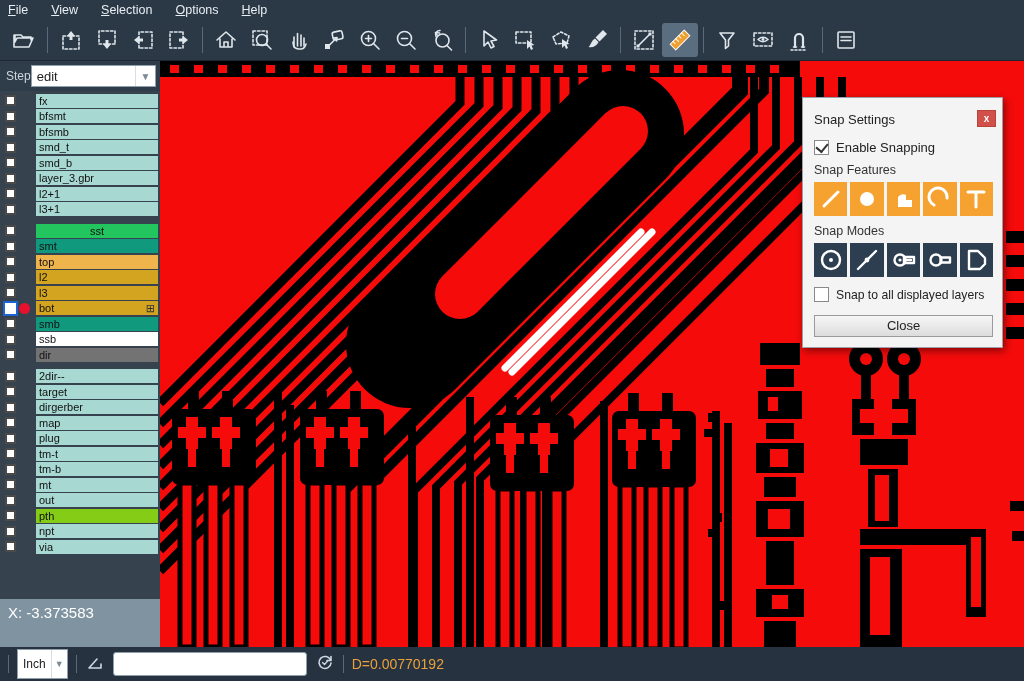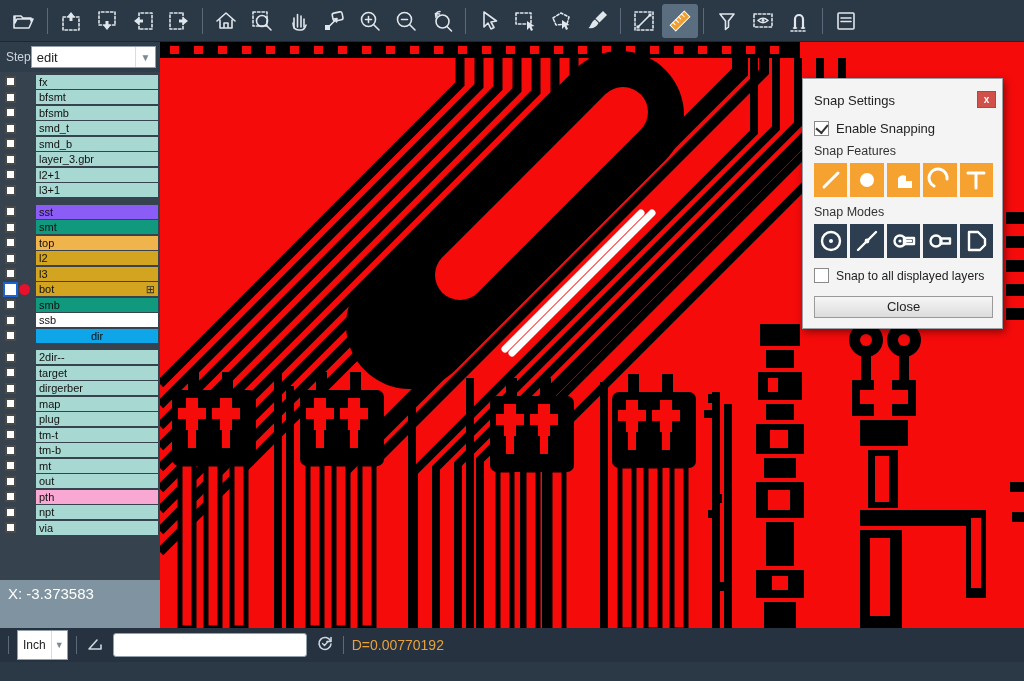--- a/index.html
+++ b/index.html
@@ -72,20 +72,27 @@
   .unit .chev { width:16px; height:100%; border-left:1px solid #d7dde2; color:#7a8a96; font-size:9px; display:flex; align-items:center; justify-content:center; }
   .minput { width:194px; height:24px; border:1px solid #8fa0ac; border-radius:3px; background:#fff; font-size:13px; padding:0 6px; outline:none; }
   .dreadout { color:#e9a23b; font-size:14px; }
   .sicon svg { stroke:#cfd8e0; fill:none; stroke-width:1.6; stroke-linecap:round; stroke-linejoin:round; }
 </style>
 </head>
 <body>
 
 <div class="app">
 
+  <div class="menubar">
+    <span><u>F</u>ile</span>
+    <span><u>V</u>iew</span>
+    <span><u>S</u>election</span>
+    <span><u>O</u>ptions</span>
+    <span><u>H</u>elp</span>
+  </div>
 
   <div class="toolbar">
     <div class="tbtn">
         <svg width="26" height="26" viewBox="0 0 26 26">
           <path d="M3 8 v12 h15 l4 -9 h-16 l-2 4 v-7 h6 l2 2 h8 v3"></path>
         </svg>
       </div>
     <div class="tsep"></div>
     <div class="tbtn">
         <svg width="26" height="26" viewBox="0 0 26 26">
@@ -296,21 +303,21 @@
             <span class="cb"></span>
             <span class="gap"></span>
             <span class="strip" style="background: rgb(167, 216, 210);">
               <span class="nm">l3+1</span>
             </span>
           </div>
           <div class="lsep"></div>
           <div class="lrow">
             <span class="cb"></span>
             <span class="gap"></span>
-            <span class="strip" style="background: #8b5cf6;">
+            <span class="strip" style="background: #22c55e; text-align: center;">
               <span class="nm">sst</span>
             </span>
           </div>
           <div class="lrow">
             <span class="cb"></span>
             <span class="gap"></span>
             <span class="strip" style="background: rgb(17, 153, 126);">
               <span class="nm">smt</span>
             </span>
           </div>
@@ -354,21 +361,21 @@
           <div class="lrow">
             <span class="cb"></span>
             <span class="gap"></span>
             <span class="strip" style="background: rgb(255, 255, 255);">
               <span class="nm">ssb</span>
             </span>
           </div>
           <div class="lrow">
             <span class="cb"></span>
             <span class="gap"></span>
-            <span class="strip" style="background: #0ea5e9; text-align: center;">
+            <span class="strip" style="background: #737373;">
               <span class="nm">dir</span>
             </span>
           </div>
           <div class="lsep"></div>
           <div class="lrow">
             <span class="cb"></span>
             <span class="gap"></span>
             <span class="strip" style="background: rgb(167, 216, 210); justify-content: center;">
               <span class="nm">2dir--</span>
             </span>
@@ -425,21 +432,21 @@
           <div class="lrow">
             <span class="cb"></span>
             <span class="gap"></span>
             <span class="strip" style="background: rgb(167, 216, 210);">
               <span class="nm">out</span>
             </span>
           </div>
           <div class="lrow">
             <span class="cb"></span>
             <span class="gap"></span>
-            <span class="strip" style="background: #f9a8d4;">
+            <span class="strip" style="background: #84cc16;">
               <span class="nm">pth</span>
             </span>
           </div>
           <div class="lrow">
             <span class="cb"></span>
             <span class="gap"></span>
             <span class="strip" style="background: rgb(167, 216, 210);">
               <span class="nm">npt</span>
             </span>
           </div>

